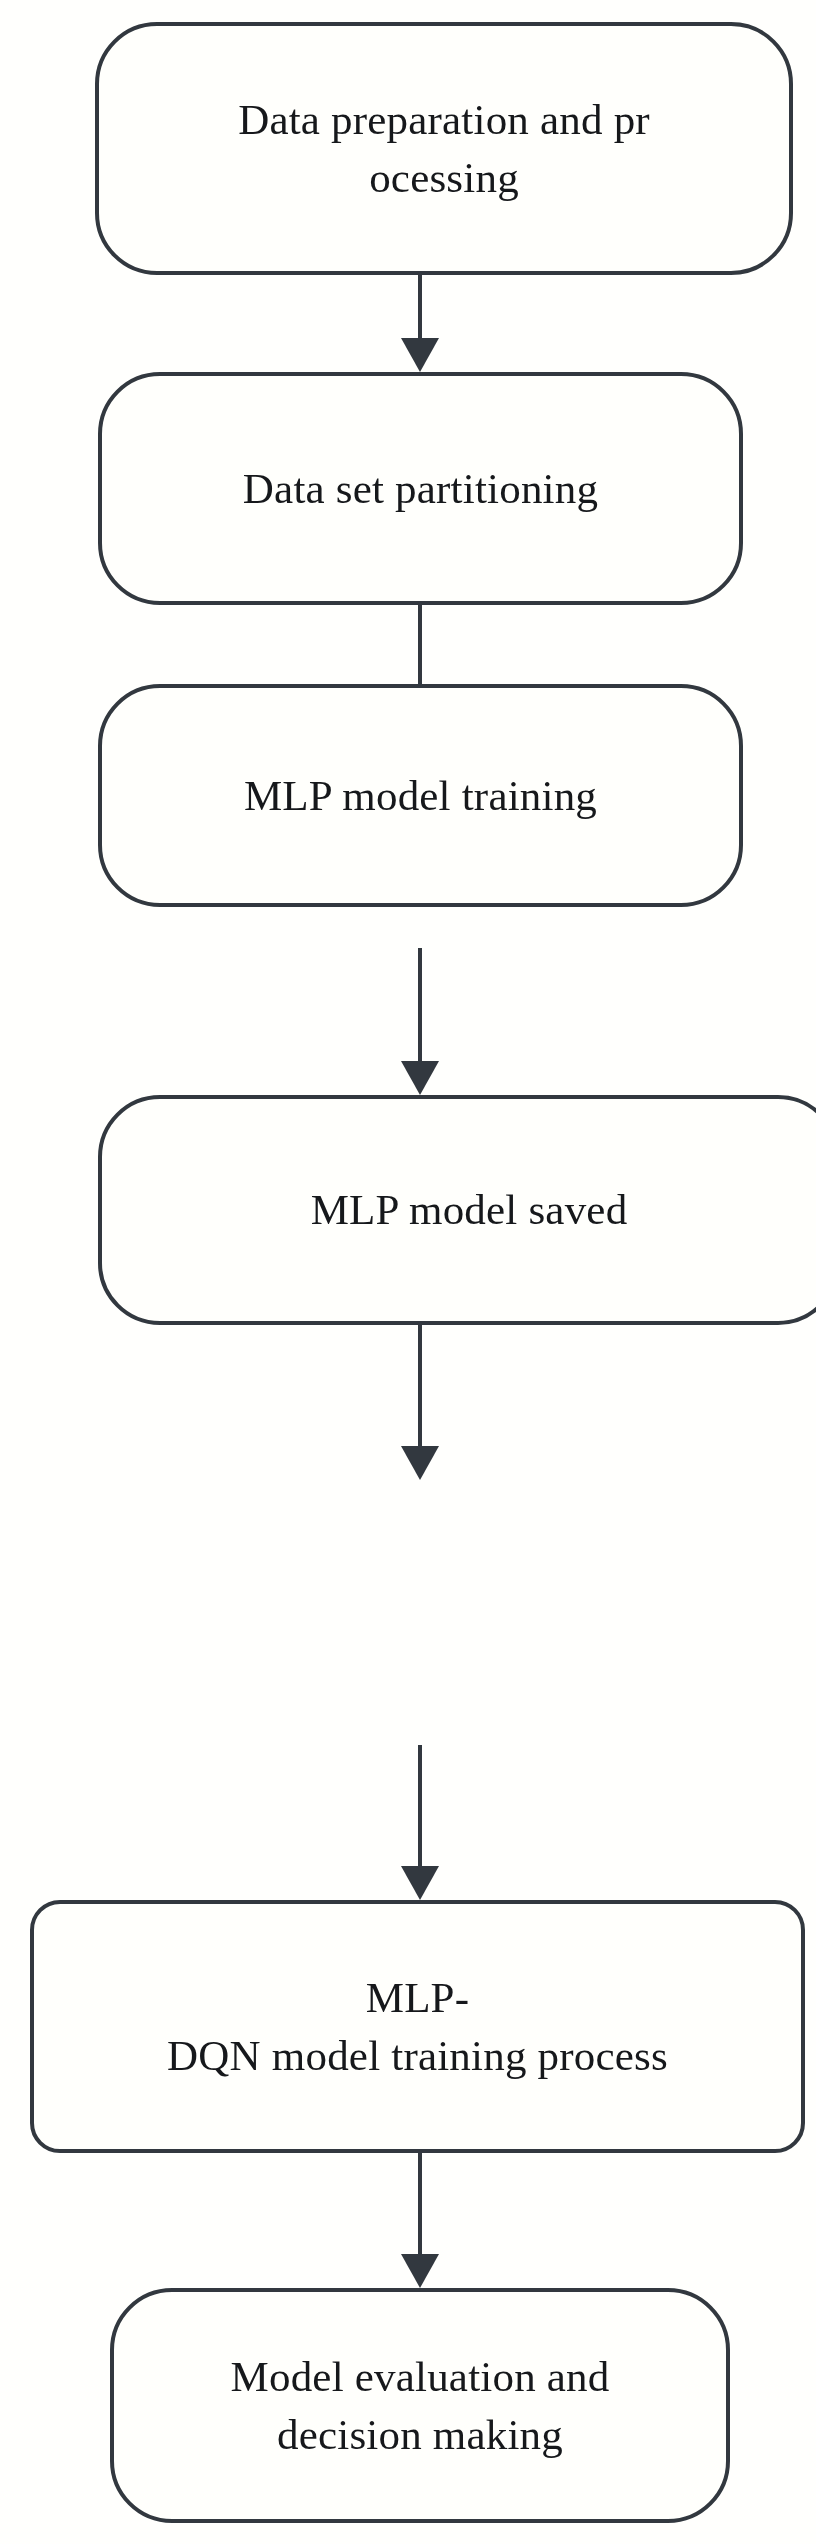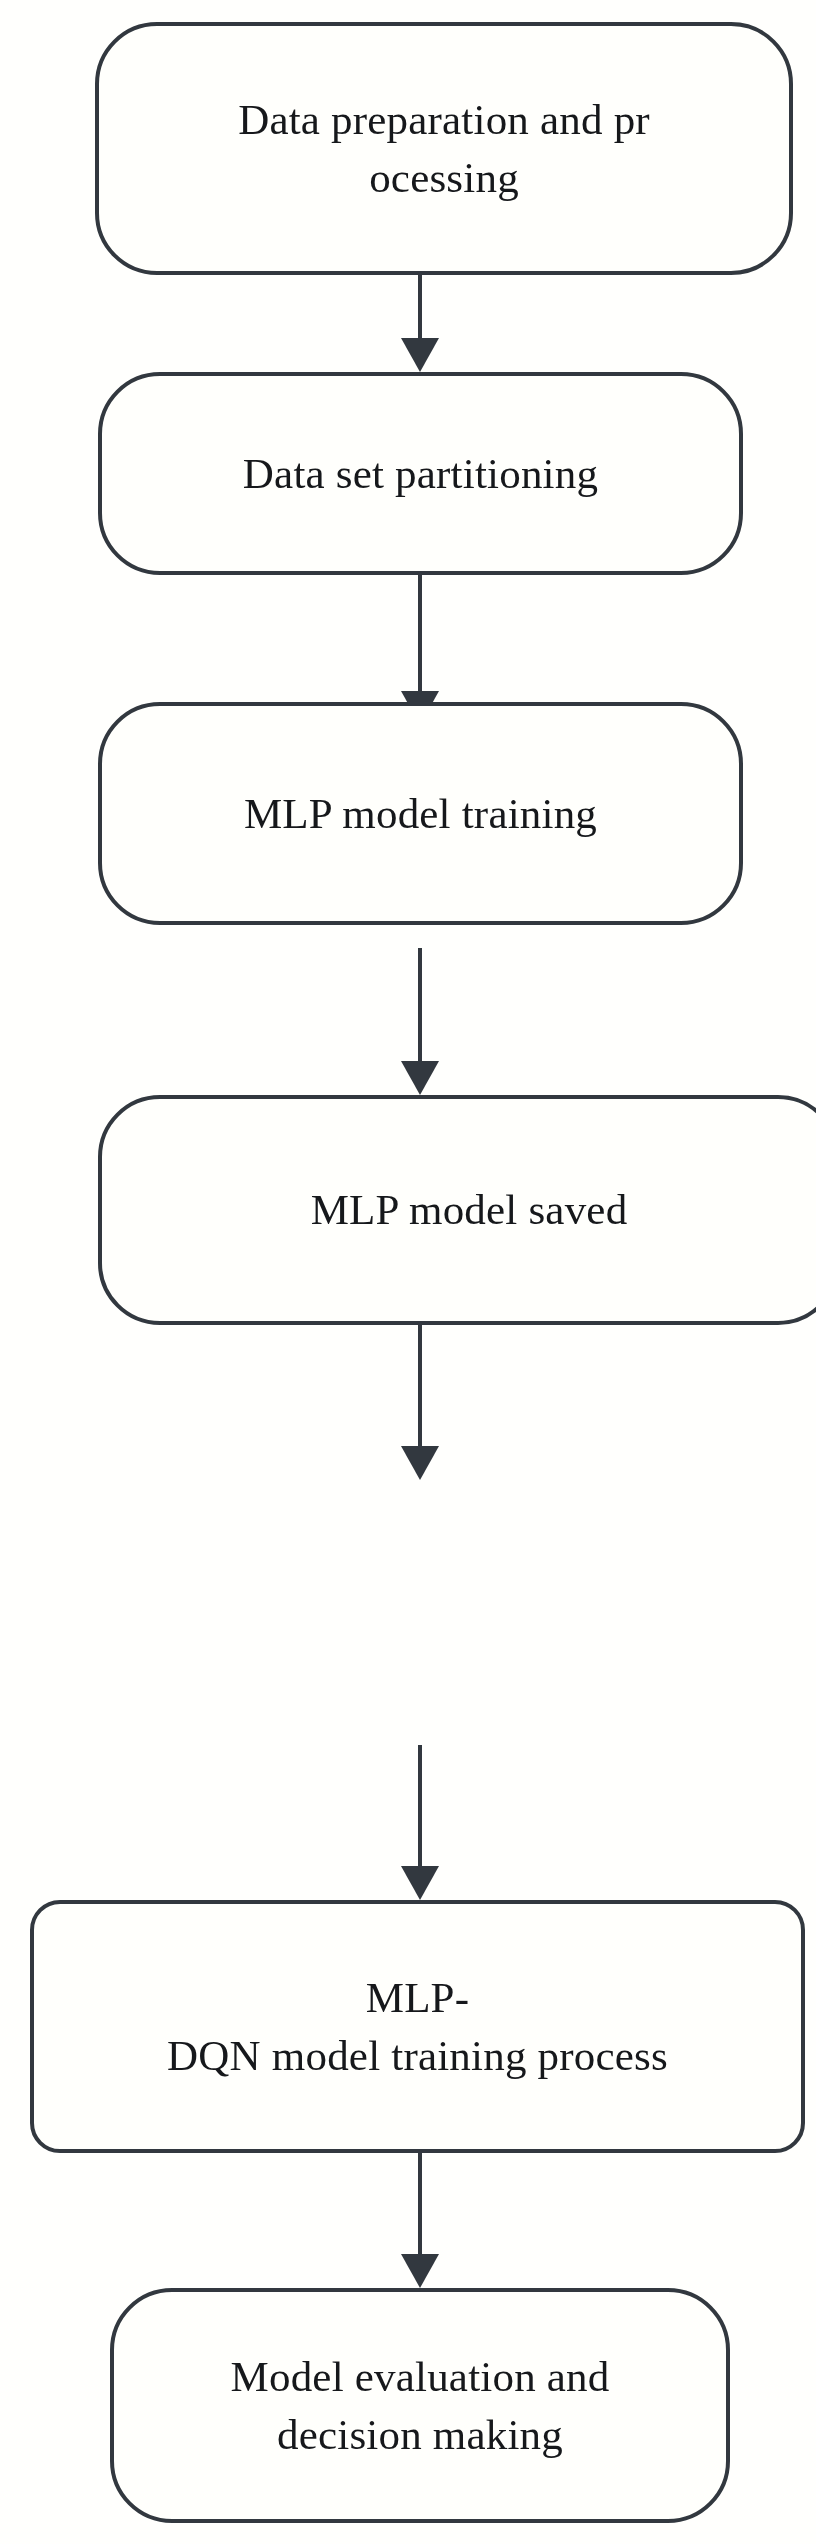--- a/index.html
+++ b/index.html
@@ -86,25 +86,25 @@
   <div class="connector" style="left:420px; top:2153px; height:135px;">
     <div class="shaft" style="height:101px;"></div>
     <div class="head" style="top:101px;"></div>
   </div>
 
   <div class="flow-node" style="left:95px; top:22px; width:698px; height:253px;">
     <div class="node-label">Data preparation and pr
 ocessing</div>
   </div>
 
-  <div class="flow-node" style="left:98px; top:372px; width:645px; height:203px;">
+  <div class="flow-node" style="left:98px; top:372px; width:645px; height:233px;">
     <div class="node-label">Data set partitioning</div>
   </div>
 
-  <div class="flow-node" style="left:98px; top:702px; width:645px; height:223px;">
+  <div class="flow-node" style="left:98px; top:684px; width:645px; height:223px;">
     <div class="node-label">MLP model training</div>
   </div>
 
   <div class="flow-node" style="left:98px; top:1095px; width:742px; height:230px;">
     <div class="node-label">MLP model saved</div>
   </div>
 
 
   <div class="flow-node" style="left:30px; top:1900px; width:775px; height:253px;border-radius:30px;">
     <div class="node-label">MLP-

